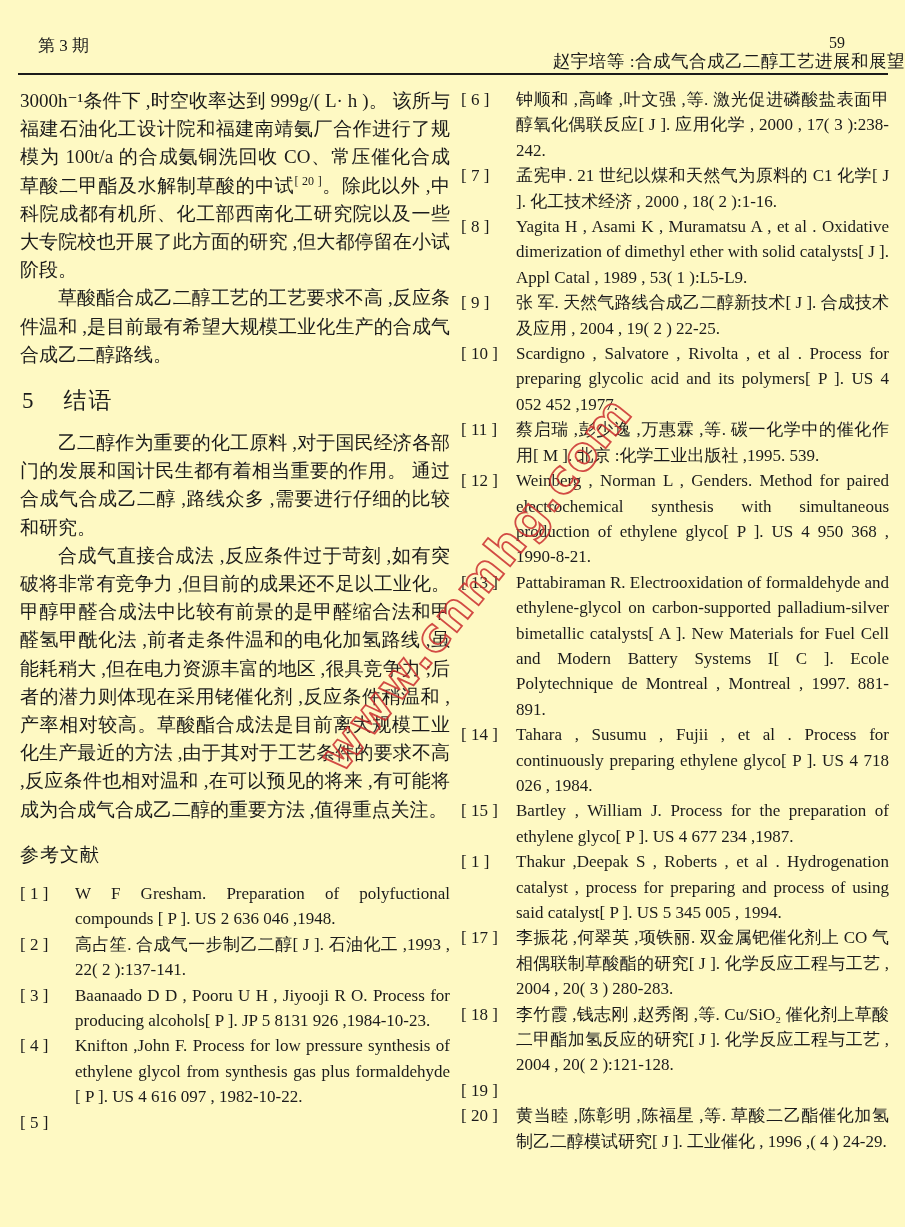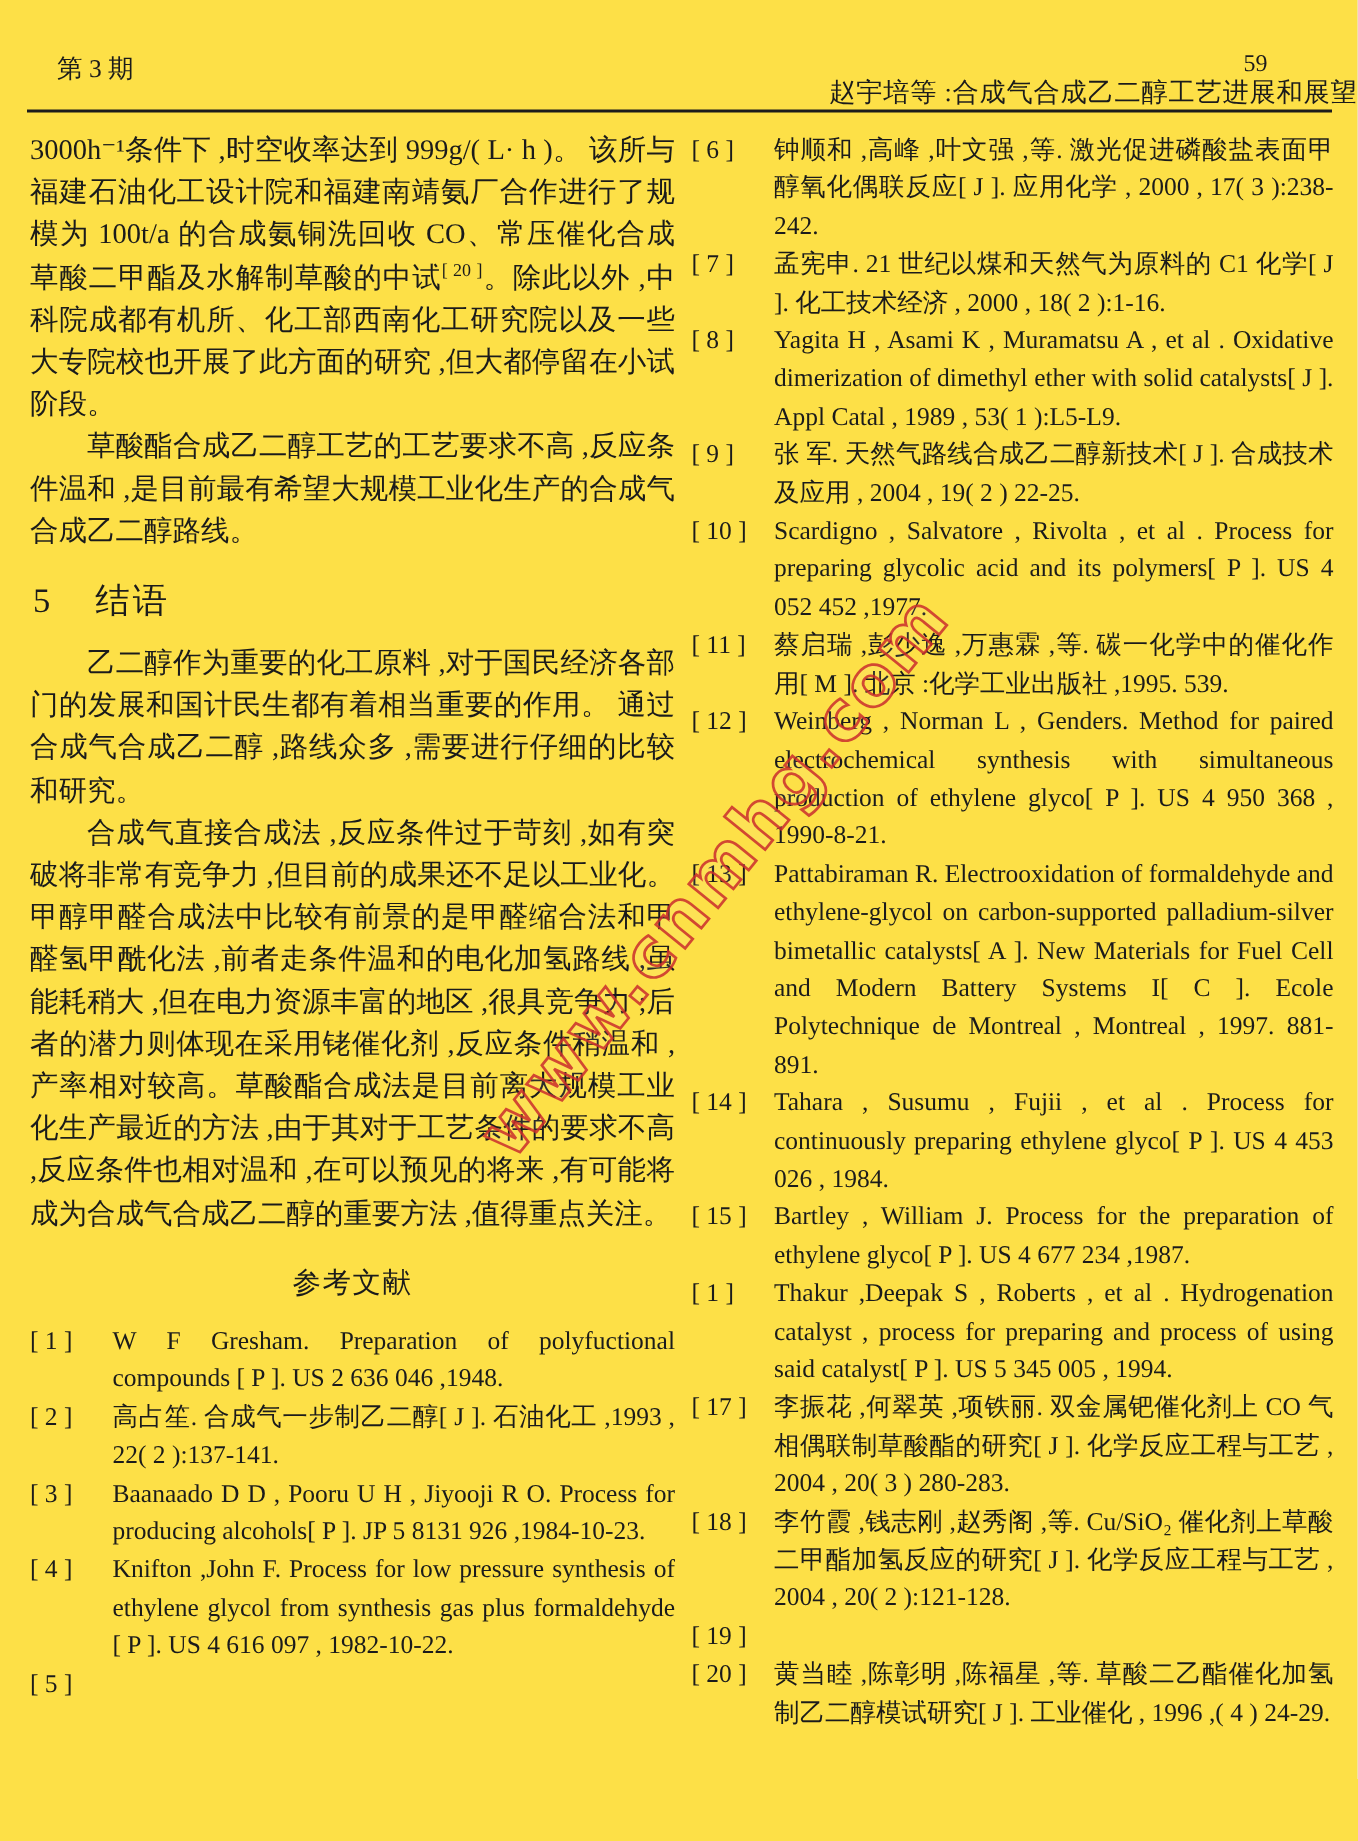--- a/index.html
+++ b/index.html
@@ -1,18 +1,18 @@
 <!DOCTYPE html>
 <html><head>
 <meta charset="utf-8">
 <style>
   html,body { margin:0; padding:0; background:#e8e8e6; }
   .page {
     position:relative; width:905px; height:1227px; margin:0 auto;
-    background:#fde047; overflow:hidden;
+    background:#fef9c3; overflow:hidden;
     font-family:"Liberation Serif","DejaVu Serif",serif;
     color:#1b1b1b;
   }
   
   .hdr-issue { position:absolute; left:38px; top:34px; font-size:17px; }
   .hdr-title { position:absolute; left:0; right:0; top:49px; text-align:right; font-size:17.5px; letter-spacing:0.5px; }
   .hdr-page  { position:absolute; right:60px; top:34px; font-size:16px; }
   .hdr-rule  { position:absolute; left:18px; right:17px; top:73px; height:2px; background:#1c1c1c; }
 
   
@@ -28,21 +28,21 @@
   .supref { font-size:12px; vertical-align:super; line-height:0; letter-spacing:0; }
 
   .section {
     display:flex; align-items:baseline; gap:30px;
     margin:16px 0 13px 2px; font-weight:normal; font-size:23px;
   }
   .section .secnum  { font-family:"Liberation Serif","DejaVu Serif",serif; }
   .section .sectitle{ font-family:"Liberation Sans","DejaVu Sans",sans-serif; letter-spacing:2px; }
 
   .refs-heading {
-    margin:18px 0 13px; text-align:center; font-weight:normal;
+    margin:18px 0 13px; text-align:left; font-weight:normal;
     font-size:19px; font-family:"Liberation Sans","DejaVu Sans",sans-serif;
     letter-spacing:1px;
   }
 
   .reflist { margin:0; }
   .ref { display:flex; font-size:17px; line-height:25.4px; }
   .refnum  { flex:0 0 55px; }
   .reftext { flex:1; text-align:justify; text-justify:inter-ideograph; }
   .ref-cont { margin:0 0 0 55px; font-size:17px; line-height:25.4px; text-align:justify; text-justify:inter-ideograph; }
 
@@ -135,21 +135,21 @@
       <div class="ref">
           <span class="refnum">[ 12 ]</span>
           <span class="reftext">Weinberg , Norman L , Genders. Method for paired electrochemical synthesis with simultaneous production of ethylene glyco[ P ]. US 4 950 368 , 1990-8-21.</span>
         </div>
       <div class="ref">
           <span class="refnum">[ 13 ]</span>
           <span class="reftext">Pattabiraman R. Electrooxidation of formaldehyde and ethylene-glycol on carbon-supported palladium-silver bimetallic catalysts[ A ]. New Materials for Fuel Cell and Modern Battery Systems I[ C ]. Ecole Polytechnique de Montreal , Montreal , 1997. 881-891.</span>
         </div>
       <div class="ref">
           <span class="refnum">[ 14 ]</span>
-          <span class="reftext">Tahara , Susumu , Fujii , et al . Process for continuously preparing ethylene glyco[ P ]. US 4 453 026 , 1984.</span>
+          <span class="reftext">Tahara , Susumu , Fujii , et al . Process for continuously preparing ethylene glyco[ P ]. US 4 718 026 , 1984.</span>
         </div>
       <div class="ref">
           <span class="refnum">[ 15 ]</span>
           <span class="reftext">Bartley , William J. Process for the preparation of ethylene glyco[ P ]. US 4 677 234 ,1987.</span>
         </div>
       <div class="ref">
           <span class="refnum">[ 1 ]</span>
           <span class="reftext">Thakur ,Deepak S , Roberts , et al . Hydrogenation catalyst , process for preparing and process of using said catalyst[ P ]. US 5 345 005 , 1994.</span>
         </div>
       <div class="ref">

